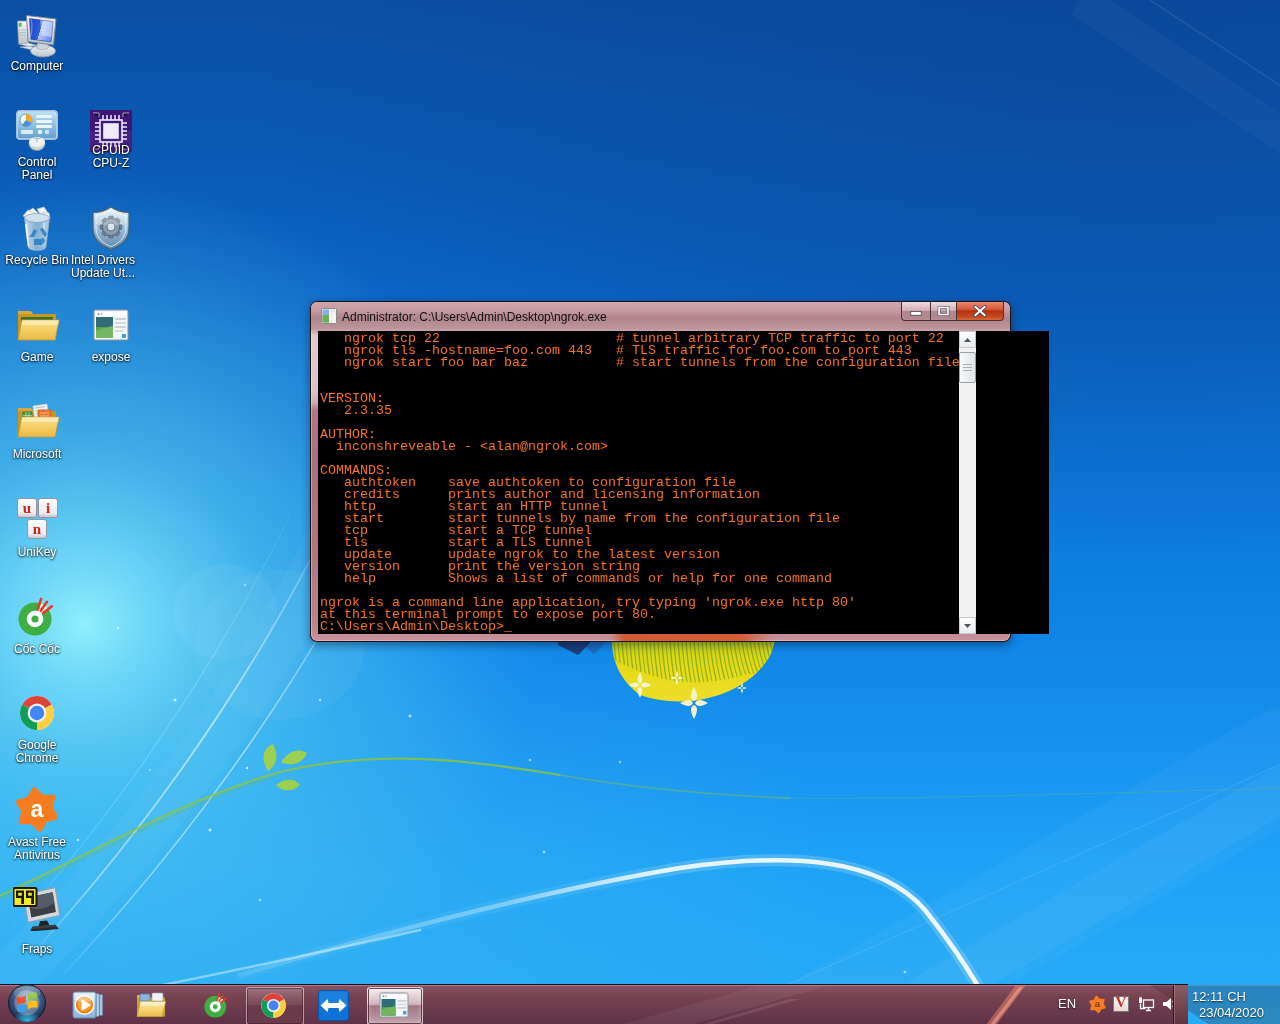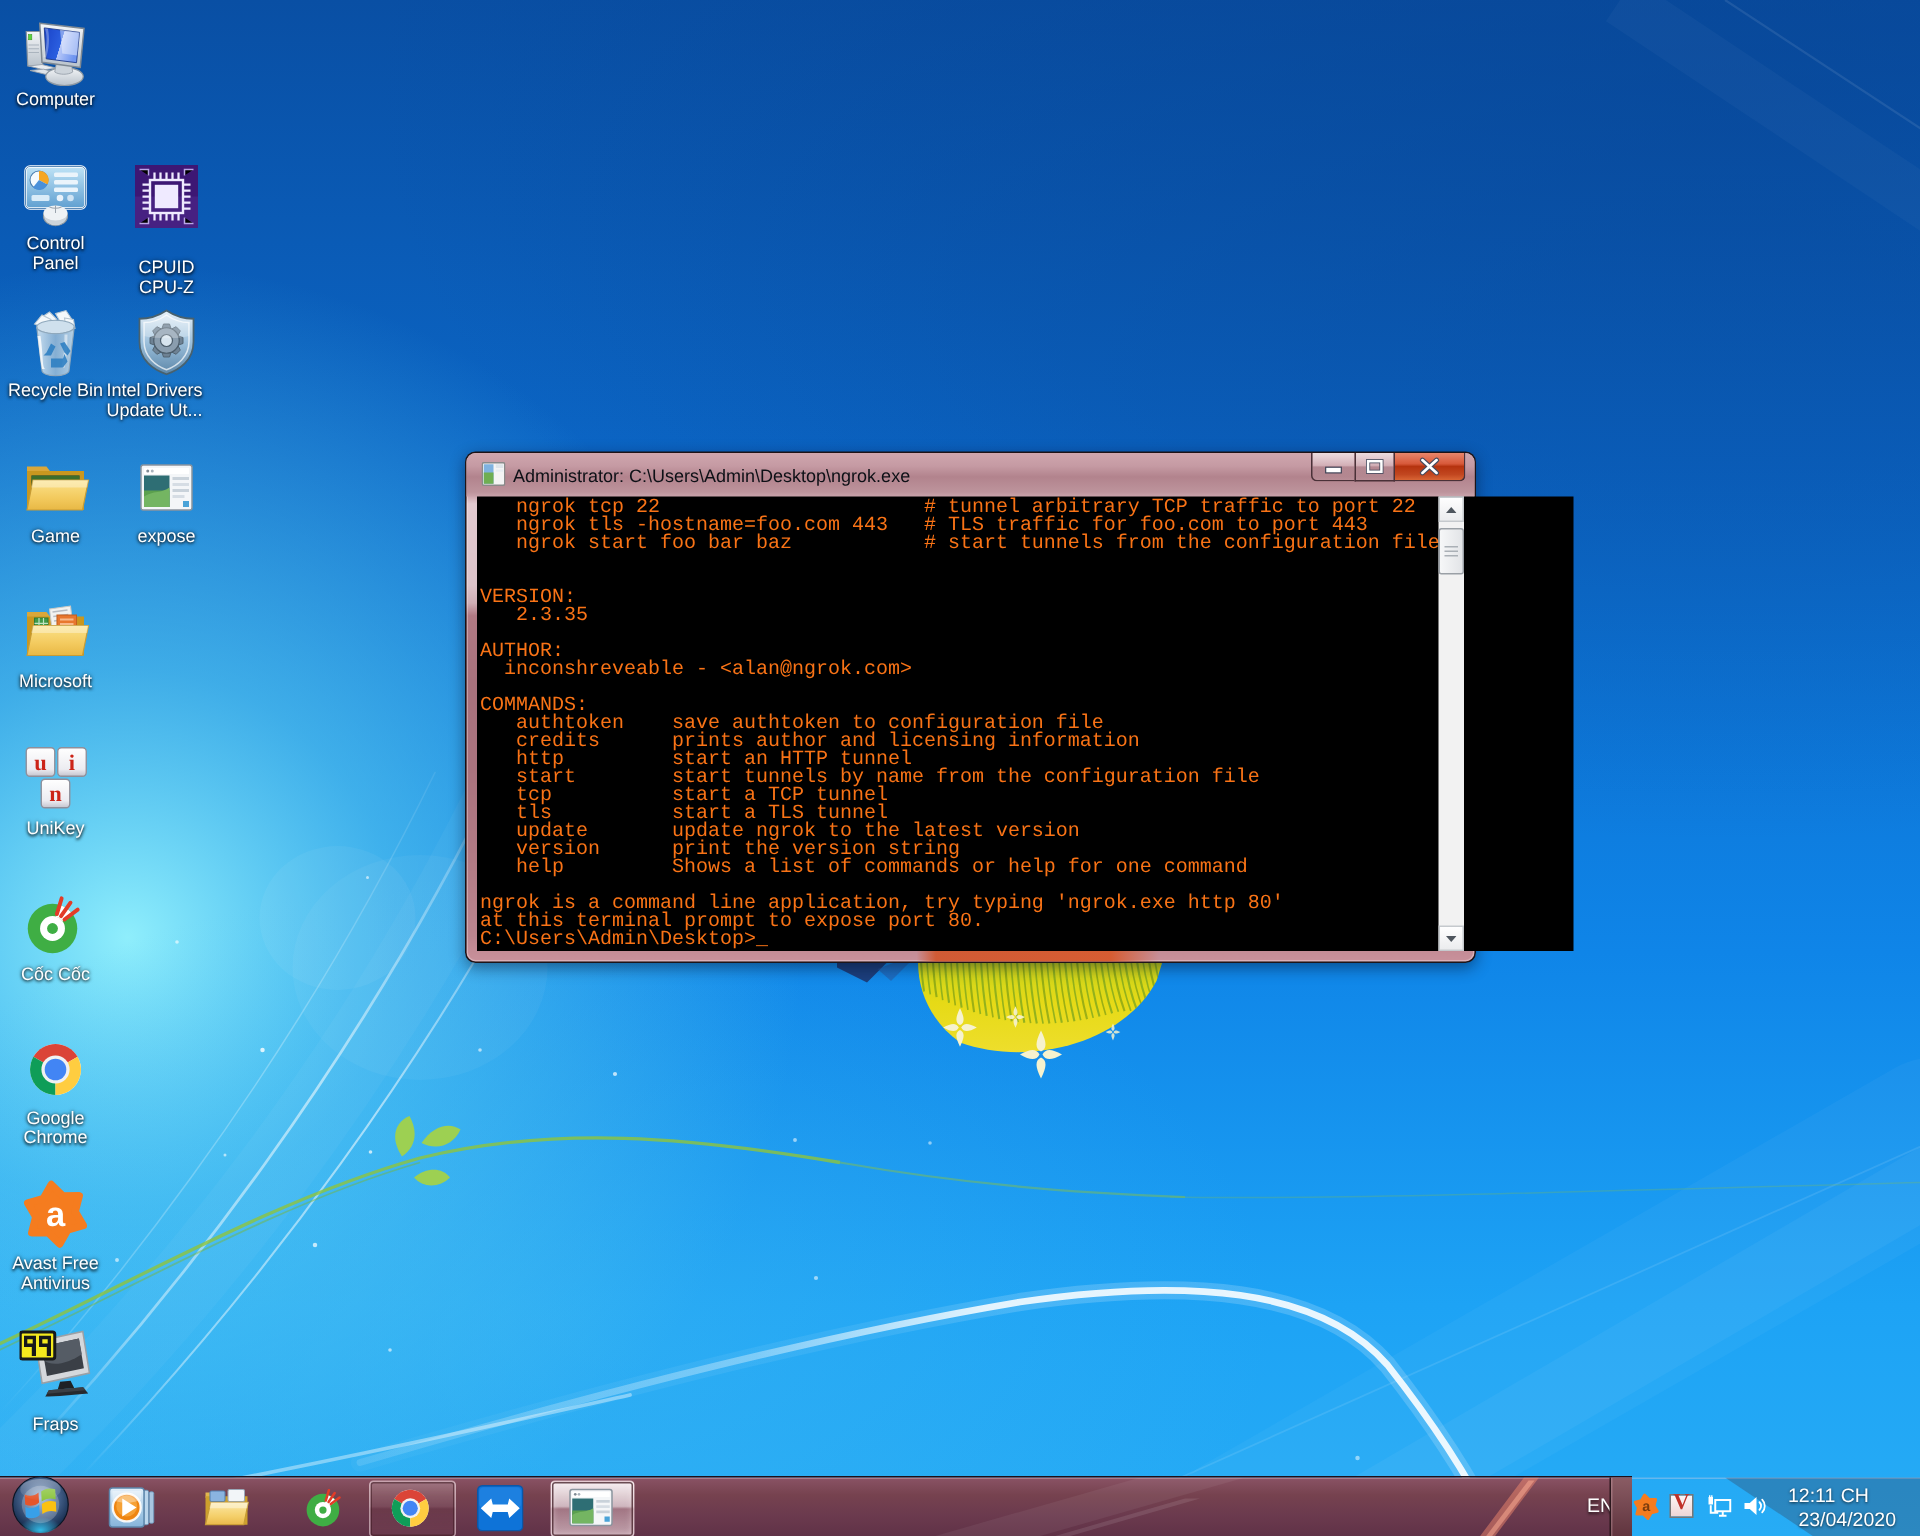--- a/index.html
+++ b/index.html
@@ -1,37 +1,37 @@
 <!DOCTYPE html>
 <html><head><meta charset="utf-8">
 <style>
 html,body{margin:0;padding:0;width:1280px;height:1024px;overflow:hidden;}
 body{font-family:"Liberation Sans",sans-serif;position:relative;background:#1c82d2;}
 #wall{position:absolute;left:0;top:0;width:1280px;height:1024px;}
 .lbl{position:absolute;color:#fff;font-size:12px;line-height:13px;text-align:center;text-shadow:0 1px 2px rgba(0,0,0,.85),0 0 3px rgba(0,0,0,.6);}
 .ic{position:absolute;width:48px;height:48px;}
 
-#win{position:absolute;left:310px;top:301px;width:672px;height:339px;border:1px solid rgba(10,4,8,.9);border-radius:7px;box-shadow:0 3px 10px rgba(0,10,30,.45),0 0 0 1px rgba(255,240,243,.35) inset;background:linear-gradient(180deg,#d6b2b9 0,#c59aa3 8%,#e2cad0 10%,#ddc4ca 26%,#d0afb6 29.5%,#b07983 32%,#a8727d 45%,#aa737e 62%,#b27b85 80%,#bb858f 95%,#c9919b 100%);}
+#win{position:absolute;left:310px;top:301px;width:672px;height:339px;border:1px solid rgba(10,4,8,.9);border-radius:7px;box-shadow:0 3px 10px rgba(0,10,30,.45),0 0 0 1px rgba(255,240,243,.35) inset;background:linear-gradient(180deg,#d6b2b9 0,#c59aa3 8%,#e2cad0 10%,#ddc4ca 26%,#d0afb6 29.5%,#b07983 32%,#a8727d 45%,#aa737e 62%,#b27b85 80%,#bb858f 95%,#c9919b 100%);padding-left:27px;}
 #tbar{position:absolute;left:0;top:0;right:0;height:29px;border-radius:6px 6px 0 0;background:linear-gradient(180deg,#cfa6ae 0,#c59aa3 30%,#b2838d 55%,#bd949c 90%,#caa3ab 100%);}
 #tbar .ttl{position:absolute;left:31px;top:8px;font-size:12px;color:#0d1016;letter-spacing:0;}
 #ticon{position:absolute;left:10px;top:6px;width:16px;height:16px;}
 #caps{position:absolute;right:6px;top:0;height:19px;display:flex;}
 .cap{height:19px;border:1px solid #4a3138;border-top:none;box-sizing:border-box;position:relative;}
 .cap.mn{width:29px;border-radius:0 0 0 4px;background:linear-gradient(180deg,rgba(255,255,255,.6),rgba(240,222,226,.3) 46%,rgba(145,98,108,.3) 52%,rgba(190,152,160,.4));border-right:none;}
 .cap.mx{width:27px;background:linear-gradient(180deg,rgba(255,255,255,.6),rgba(240,222,226,.3) 46%,rgba(145,98,108,.3) 52%,rgba(190,152,160,.4));}
 .cap.cl{width:47px;border-radius:0 0 4px 0;background:linear-gradient(180deg,#e8866b 0,#d7593a 40%,#b5330f 50%,#c24720 80%,#d96535 100%);border-left:none;}
 .glyph{position:absolute;left:0;top:0;width:100%;height:100%;}
 #console{position:absolute;left:7px;top:29px;width:731px;height:303px;background:#000;margin:0;font-family:"Liberation Mono",monospace;font-weight:normal;font-size:13.333px;line-height:12px;color:#f97316;padding:2px 0 0 2px;box-sizing:border-box;overflow:hidden;white-space:pre;}
 #sbar{position:absolute;left:648px;top:29px;width:17px;height:303px;background:#f2f2f2;}
 .sbtn{position:absolute;left:0;width:17px;height:17px;background:linear-gradient(180deg,#fefefe,#ebecee);border:1px solid #c5c9cd;box-sizing:border-box;color:#555;}
 .sbtn svg{display:block;margin:4px auto 0;}
 #sthumb{position:absolute;left:0;top:21px;width:17px;height:31px;background:linear-gradient(90deg,#f6f7f8,#e2e4e7);border:1px solid #9aa0a6;box-sizing:border-box;border-radius:2px;}
 #sthumb:before{content:"";position:absolute;left:3px;right:3px;top:11px;height:1px;background:#aab0b6;box-shadow:0 3px 0 #aab0b6,0 6px 0 #aab0b6;}
 
-#task{position:absolute;left:0;top:984px;width:1088px;height:40px;background:linear-gradient(180deg,#8a5365 0,#76424f 30%,#6b3a4e 65%,#603247 100%);border-top:1px solid #1f0f18;box-sizing:border-box;}
+#task{position:absolute;left:0;top:984px;width:1188px;height:40px;background:linear-gradient(180deg,#8a5365 0,#76424f 30%,#6b3a4e 65%,#603247 100%);border-top:1px solid #1f0f18;box-sizing:border-box;}
 #task .hl{position:absolute;left:0;top:0;width:1280px;height:1px;background:rgba(255,215,222,.30);}
 .tkbox{position:absolute;top:2px;height:36px;border:1px solid rgba(250,230,235,.55);border-radius:3px;}
 .tray{position:absolute;color:#fff;font-size:12.5px;text-shadow:0 1px 2px rgba(0,0,0,.7);}
 #sdesk{position:absolute;right:0;top:0;width:14px;height:40px;border-left:1px solid #2c171d;background:linear-gradient(180deg,#8a5c64,#5f333d);box-shadow:1px 0 0 rgba(255,220,225,.25) inset;}
 </style></head>
 <body>
 <svg id="wall" viewBox="0 0 1280 1024" preserveAspectRatio="none">
   <defs>
     <linearGradient id="bgv" x1="0" y1="0" x2="0" y2="1">
       <stop offset="0" stop-color="#094fa4"></stop>
@@ -261,21 +261,21 @@
  <g stroke="#efeaff" stroke-width="1.5">
   <path d="M16,8 v5 M20,8 v5 M24,8 v5 M28,8 v5 M32,8 v5"></path>
   <path d="M16,35 v5 M20,35 v5 M24,35 v5 M28,35 v5 M32,35 v5"></path>
   <path d="M8,16 h5 M8,20 h5 M8,24 h5 M8,28 h5 M8,32 h5"></path>
   <path d="M35,16 h5 M35,20 h5 M35,24 h5 M35,28 h5 M35,32 h5"></path>
  </g>
  <g stroke="#b9a5e8" stroke-width="1">
   <path d="M6,6 h6 v4 M42,6 h-6 v4 M6,42 h6 v-4 M42,42 h-6 v-4"></path>
  </g>
 </svg>
-<div class="lbl" style="left:64px;top:172px;width:94px">CPUID<br>CPU-Z</div>
+<div class="lbl" style="left:64px;top:144px;width:94px">CPUID<br>CPU-Z</div>
 
 <svg class="ic" style="left:13px;top:204px" viewBox="0 0 48 48">
  <defs>
         <linearGradient id="rb" x1="0" y1="0" x2="1" y2="0">
           <stop offset="0" stop-color="#dcebf5" stop-opacity=".9"></stop>
           <stop offset=".5" stop-color="#aac4d8" stop-opacity=".75"></stop>
           <stop offset="1" stop-color="#c8dcEA" stop-opacity=".9"></stop>
         </linearGradient>
       </defs>
  <g fill="#f4f8fb" stroke="#b5c4d0" stroke-width=".7">

